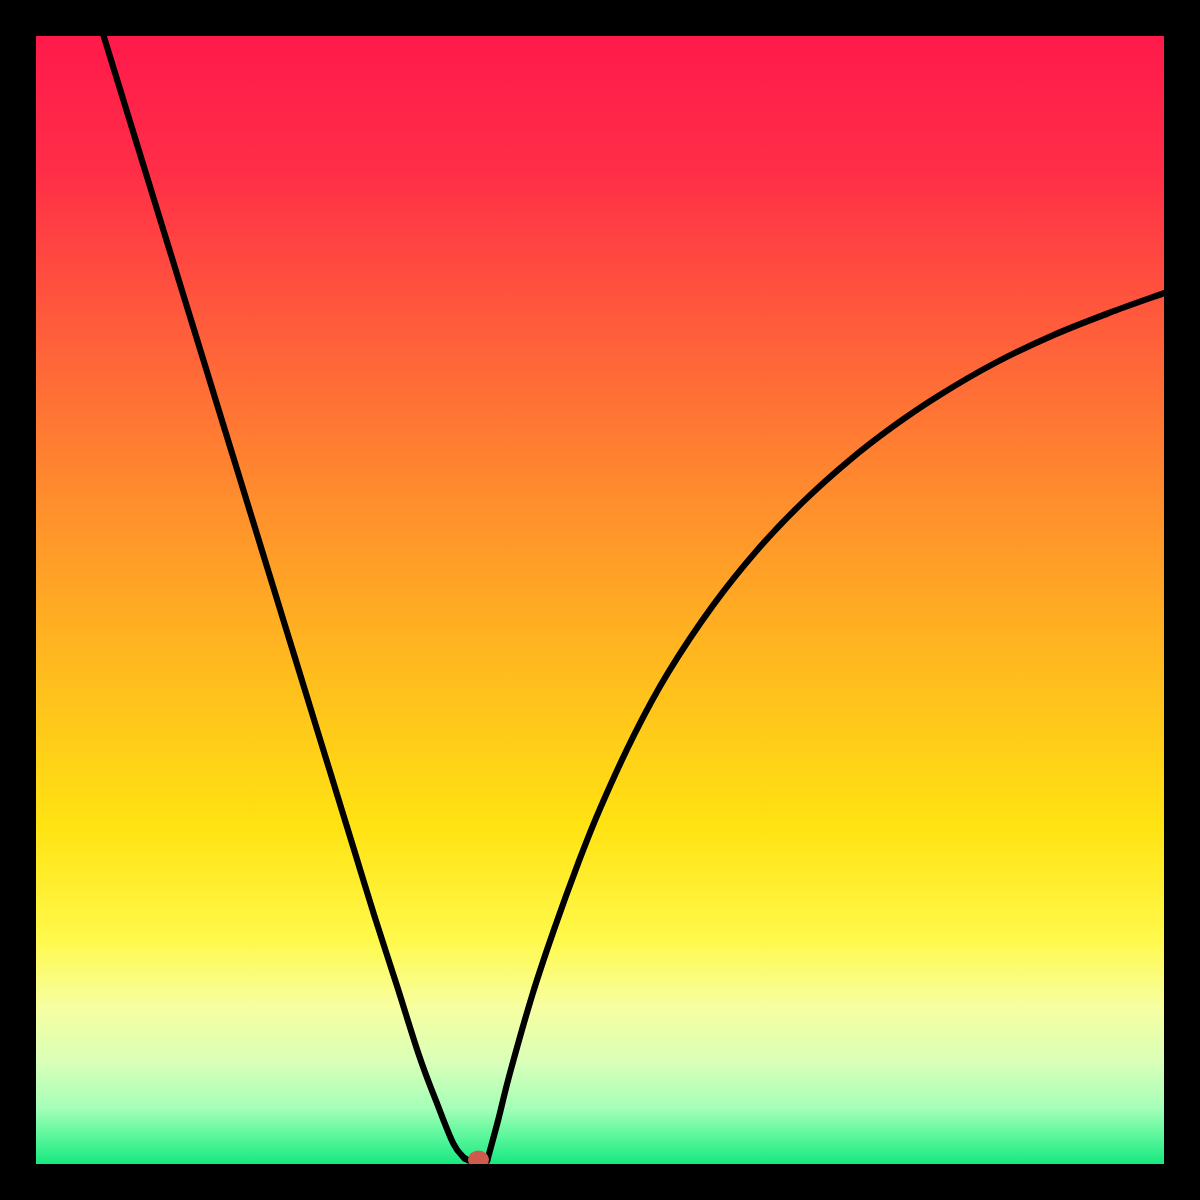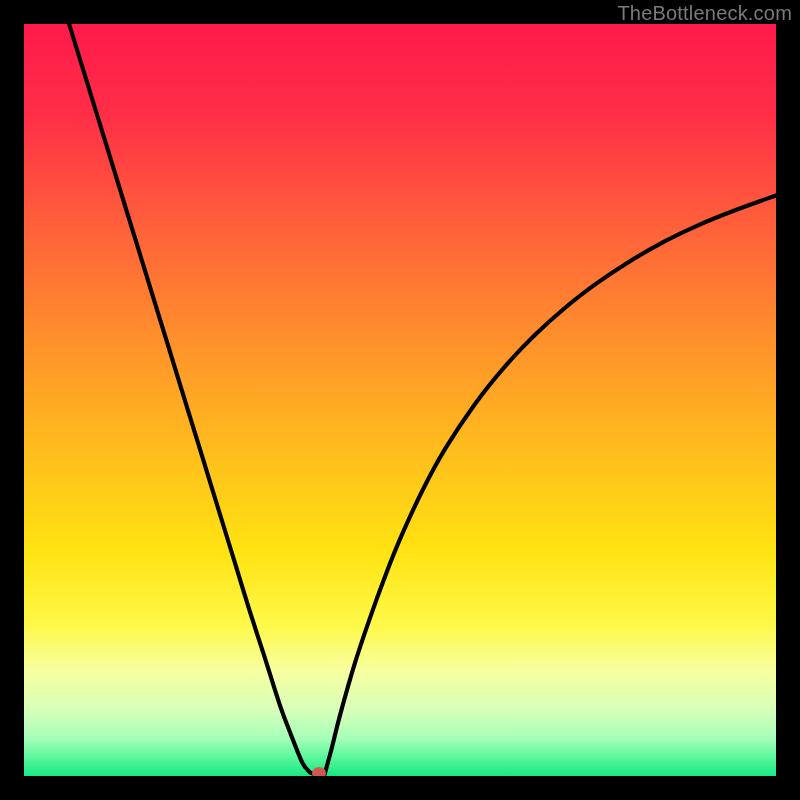--- a/index.html
+++ b/index.html
@@ -81,14 +81,13 @@
 
     <svg class="curve-svg" viewBox="0 0 100 100" preserveAspectRatio="none">
       <path id="curve-left" fill="none" stroke-width="0.55" stroke-linecap="round" stroke-linejoin="round" d="M 6 0 C 6.36 1.17, 7.28 4.16, 8 6.5 C 8.72 8.84, 9.28 10.66, 10 13 C 10.72 15.34, 11.28 17.16, 12 19.5 C 12.72 21.84, 13.280000000000001 23.66, 14.000000000000002 26 C 14.720000000000002 28.34, 15.280000000000001 30.16, 16 32.5 C 16.72 34.84, 17.28 36.660000000000004, 18 39 C 18.72 41.339999999999996, 19.28 43.16, 20 45.49999999999999 C 20.72 47.83999999999999, 21.28 49.66, 22 52 C 22.72 54.34, 23.28 56.16, 24 58.5 C 24.72 60.84, 25.28 62.66, 26 65 C 26.72 67.34, 27.280000000000005 69.16, 28.000000000000004 71.5 C 28.720000000000002 73.84, 29.28 75.714, 30 78 C 30.72 80.286, 31.28 81.95, 32 84.2 C 32.72 86.45, 33.37 88.646, 34 90.5 C 34.63 92.354, 34.96 93.114, 35.5 94.5 C 36.04 95.886, 36.55 97.3, 37 98.2 C 37.45 99.10000000000001, 37.82 99.266, 38 99.5" stroke="#000000"></path>
       <path id="curve-floor" fill="none" stroke-width="0.55" stroke-linecap="round" stroke-linejoin="round" d="M 38 99.5 L 38.4 99.7 L 39.5 99.7 L 40 99.7" stroke="#000000"></path>
       <path id="curve-right" fill="none" stroke-width="0.55" stroke-linecap="round" stroke-linejoin="round" d="M 40 99.7 C 40.18 99.034, 40.64 97.386, 41 96 C 41.36 94.614, 41.46 93.98, 42 92 C 42.54 90.02, 43.28 87.34, 44 85 C 44.72 82.66, 45.28 81.07, 46 79 C 46.72 76.93, 47.28 75.39, 48 73.5 C 48.72 71.61, 49.1 70.57, 50 68.5 C 50.9 66.43, 51.92 64.16, 53 62 C 54.08 59.84, 54.74000000000001 58.57, 56.00000000000001 56.5 C 57.260000000000005 54.43, 58.56 52.480000000000004, 60 50.5 C 61.44 48.519999999999996, 62.56 47.15599999999999, 64 45.49999999999999 C 65.44 43.843999999999994, 66.56 42.703999999999986, 68 41.29999999999999 C 69.44 39.895999999999994, 70.56 38.906, 72 37.7 C 73.44 36.49400000000001, 74.56 35.64399999999999, 76 34.599999999999994 C 77.44 33.556, 78.38 32.908, 80 31.900000000000006 C 81.62 30.892000000000007, 83.2 29.954, 85 29 C 86.8 28.046, 88.2 27.391999999999996, 90 26.599999999999994 C 91.8 25.807999999999993, 93.2 25.283999999999995, 95 24.599999999999994 C 96.8 23.915999999999993, 99.1 23.123999999999995, 100 22.799999999999997" stroke="#000000"></path>
     </svg>
 
     <div id="min-marker" class="marker" style="left: 39.2%; top: 99.6%; background: rgb(207, 90, 77);"></div>
   </div>
 
-  <div class="watermark">TheBottleneck.com</div>
 </div>
 
 </body></html>

